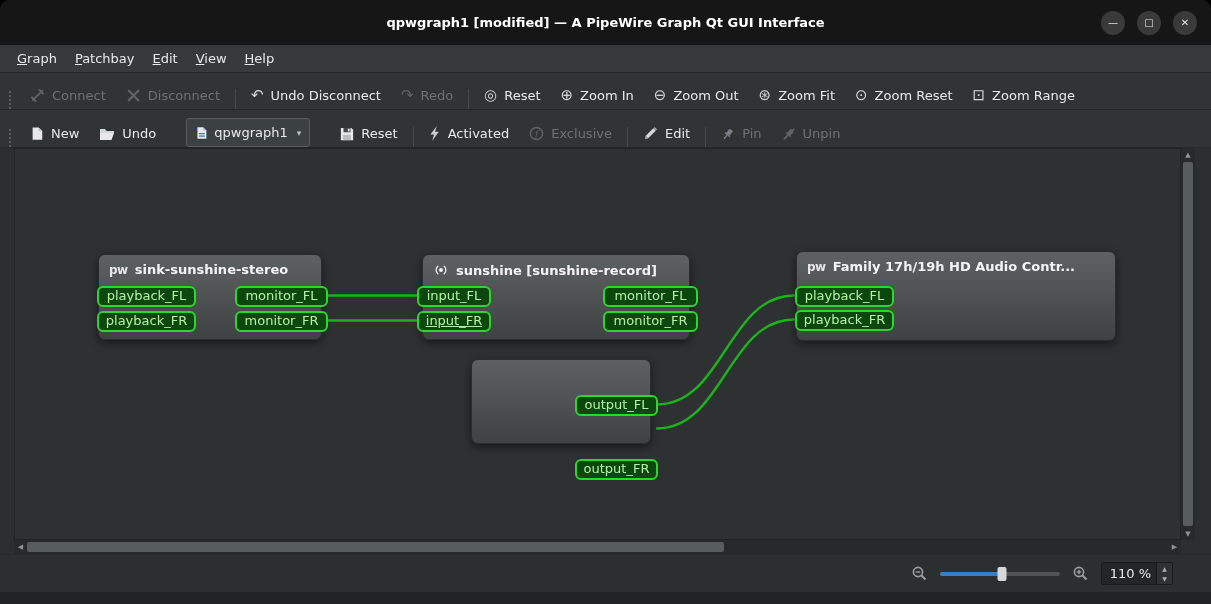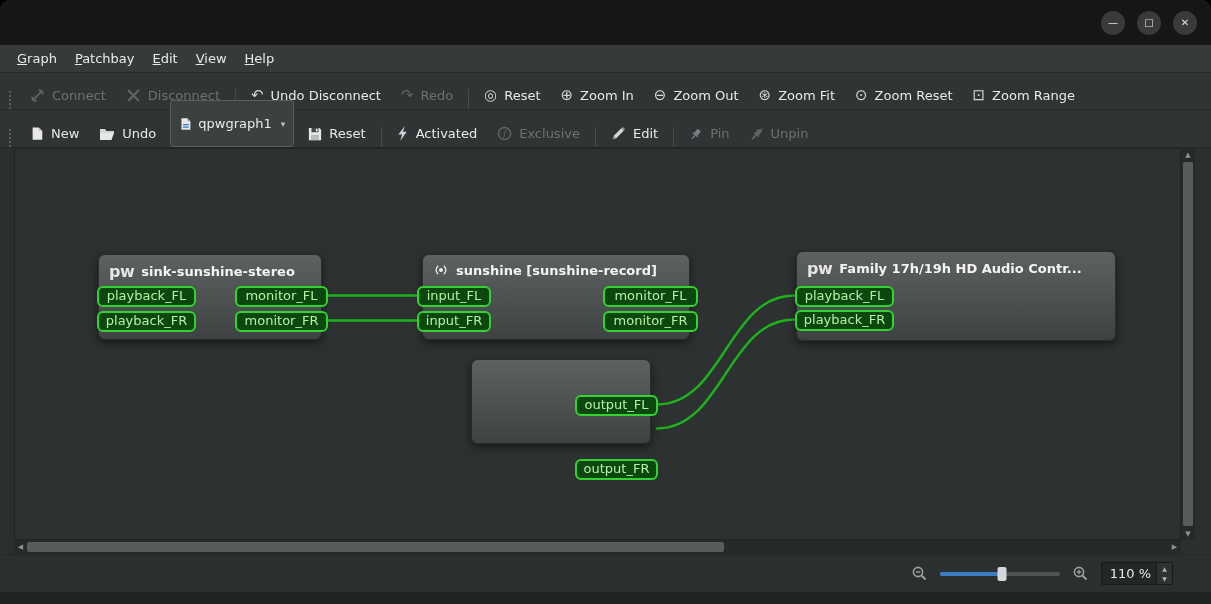--- a/index.html
+++ b/index.html
@@ -26,34 +26,34 @@
   .tb1 { height:37px; }
   .tb2 { height:38px; }
   .handle { width:0; height:18px; border-left:2px dotted #585e5e; margin:0 9px 0 3px; }
   .titem { display:flex; align-items:center; gap:7px; padding:6px 10px; color:#e6eaea;
            font-size:13px; border-radius:3px; white-space:nowrap; }
   .ticon { font-size:15px; color:#d3d8d8; display:flex; align-items:center; line-height:1; }
   .titem.disabled { color:#6b7272; }
   .titem.disabled .ticon { color:#5e6565; }
   .sep { width:0; height:20px; border-left:1px solid #454b4b; margin:0 5px; }
   .combo { display:flex; align-items:center; gap:6px; background:#3b4040; border:1px solid #585e5e;
-           border-radius:3px; padding:15px 8px; color:#e9e9e9; font-size:13px; margin:0 4px; }
+           border-radius:3px; padding:6px 8px; color:#e9e9e9; font-size:13px; margin:0 20px; }
   .combo .arrow { font-size:9px; color:#b9bdbd; margin-left:3px; }
 
   
   .mainrow { height:392px; display:flex; padding-left:14px; padding-right:16px; background:#2c2f2f; }
   .canvas { position:relative; flex:1; background:#2d3131; border:1px solid #202424; overflow:hidden; }
   .wires { position:absolute; left:0; top:0; width:100%; height:100%; }
 
   .node { position:absolute; border-radius:7px; border:1px solid #2a2d2d;
           background:linear-gradient(180deg,#5d6161,#3e4242);
           box-shadow:0 3px 8px rgba(0,0,0,0.5); }
   .ntitle { display:flex; align-items:center; gap:7px; padding:7px 10px; color:#f4f4f4;
             font-weight:bold; font-size:13px; white-space:nowrap; overflow:hidden; }
-  .pwicon { font-size:16px; font-weight:bold; color:#e6e6e6; letter-spacing:-0.5px; }
+  .pwicon { font-size:12px; font-weight:bold; color:#e6e6e6; letter-spacing:-0.5px; }
   .port { position:absolute; height:21px; border:2px solid #32d232; border-radius:6px;
           background:#0c470e; color:#b6f0a6; font-size:13px; line-height:16px;
           text-align:center; overflow:hidden; white-space:nowrap; }
 
   
   .vscroll { width:14px; background:#262a2a; display:flex; flex-direction:column; align-items:center; }
   .sarrow { color:#8d9393; font-size:7px; height:13px; display:flex; align-items:center; justify-content:center; width:100%; }
   .vthumb { flex:1; width:10px; margin:1px 0; background:#575d5d; border-radius:2px; }
   .hscrollrow { height:14px; display:flex; margin-left:14px; width:1167px; background:#262a2a; }
   .htrack { flex:1; position:relative; }
@@ -75,20 +75,21 @@
 
   .bottomstrip { height:12px; background:#202424; }
   svg { display:block; }
 </style>
 </head>
 <body>
 
 <div class="window">
 
   <div class="titlebar">
+    <div class="title">qpwgraph1 [modified] — A PipeWire Graph Qt GUI Interface</div>
     <div class="winbtns">
       <div class="wbtn">
           <span>—</span>
         </div>
       <div class="wbtn">
           <span>□</span>
         </div>
       <div class="wbtn">
           <span>✕</span>
         </div>
@@ -284,21 +285,21 @@
         <div class="ntitle">
           <span class="ticon">
             <svg width="16" height="16" viewBox="0 0 16 16">
                 <circle cx="8" cy="8" r="2" fill="#eeeeee"></circle>
                 <path d="M4.8 4.2 a5.2 5.2 0 0 0 0 7.6 M11.2 4.2 a5.2 5.2 0 0 1 0 7.6" stroke="#eeeeee" stroke-width="1.3" fill="none" stroke-linecap="round"></path>
               </svg>
           </span>
           <span>sunshine [sunshine-record]</span>
         </div>
         <div class="port" style="left:-6px;top:31px;width:74px;">input_FL</div>
-        <div class="port" style="left:-6px;top:56px;width:74px;">input_FR</div>
+        <div class="port" style="left:-6px;top:56px;width:74px;text-decoration:underline;">input_FR</div>
         <div class="port" style="left:180px;top:31px;width:95px;">monitor_FL</div>
         <div class="port" style="left:180px;top:56px;width:95px;">monitor_FR</div>
       </div>
 
       <div class="node" style="left:781px;top:102px;width:320px;height:90px;">
         <div class="ntitle">
           <span class="pwicon">pw</span>
           <span>Family 17h/19h HD Audio Contr...</span>
         </div>
         <div class="port" style="left:-2px;top:34px;width:99px;">playback_FL</div>

